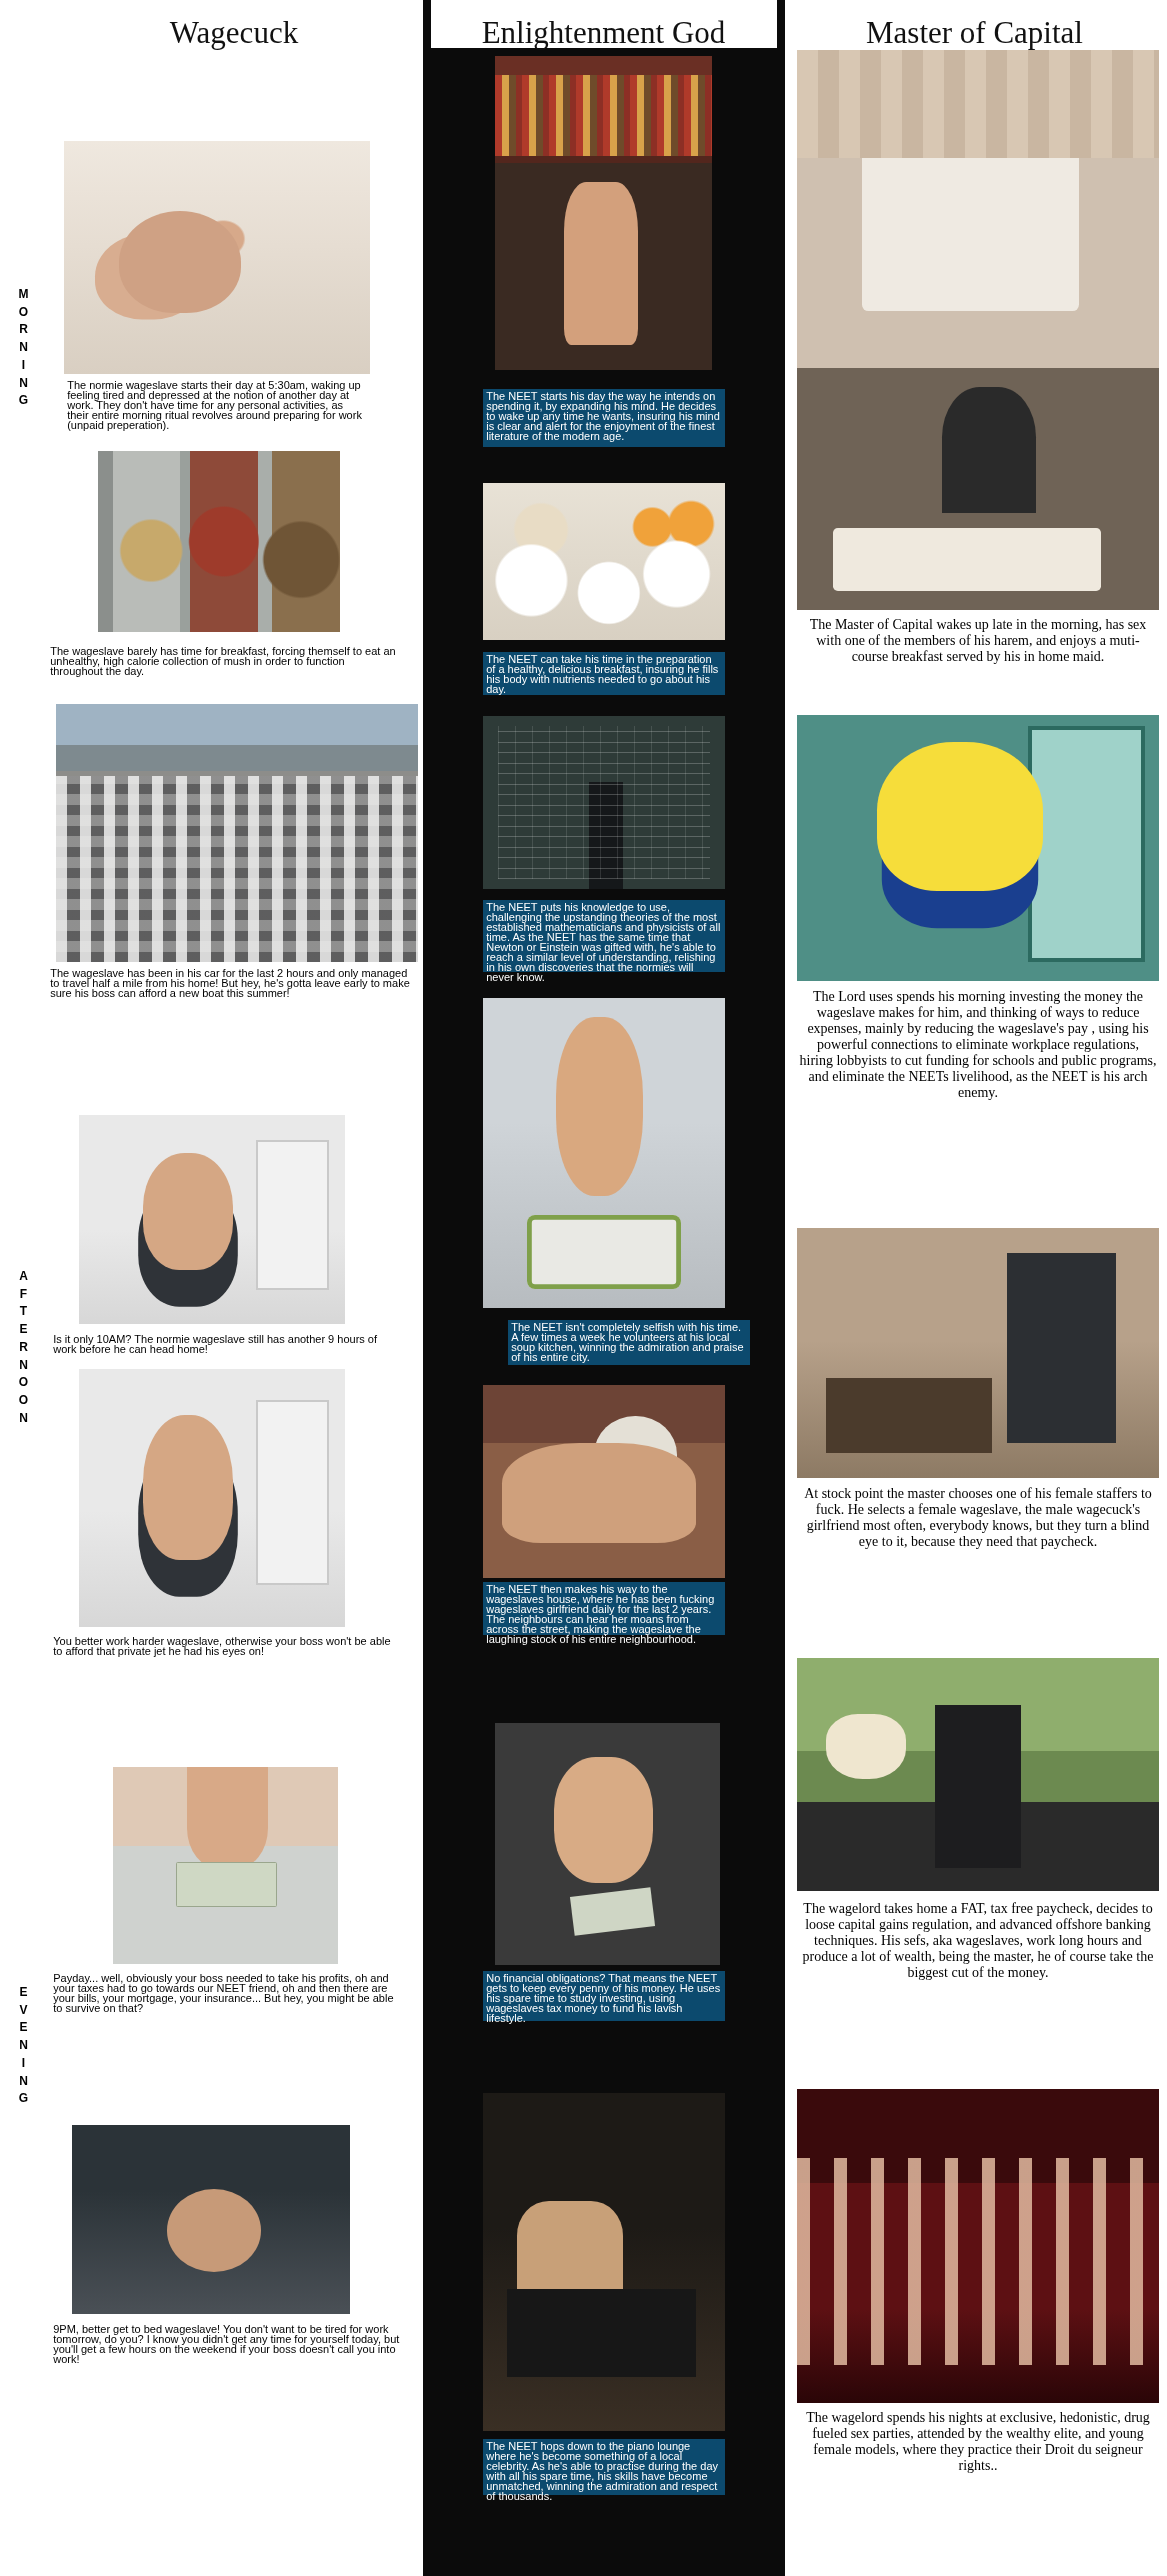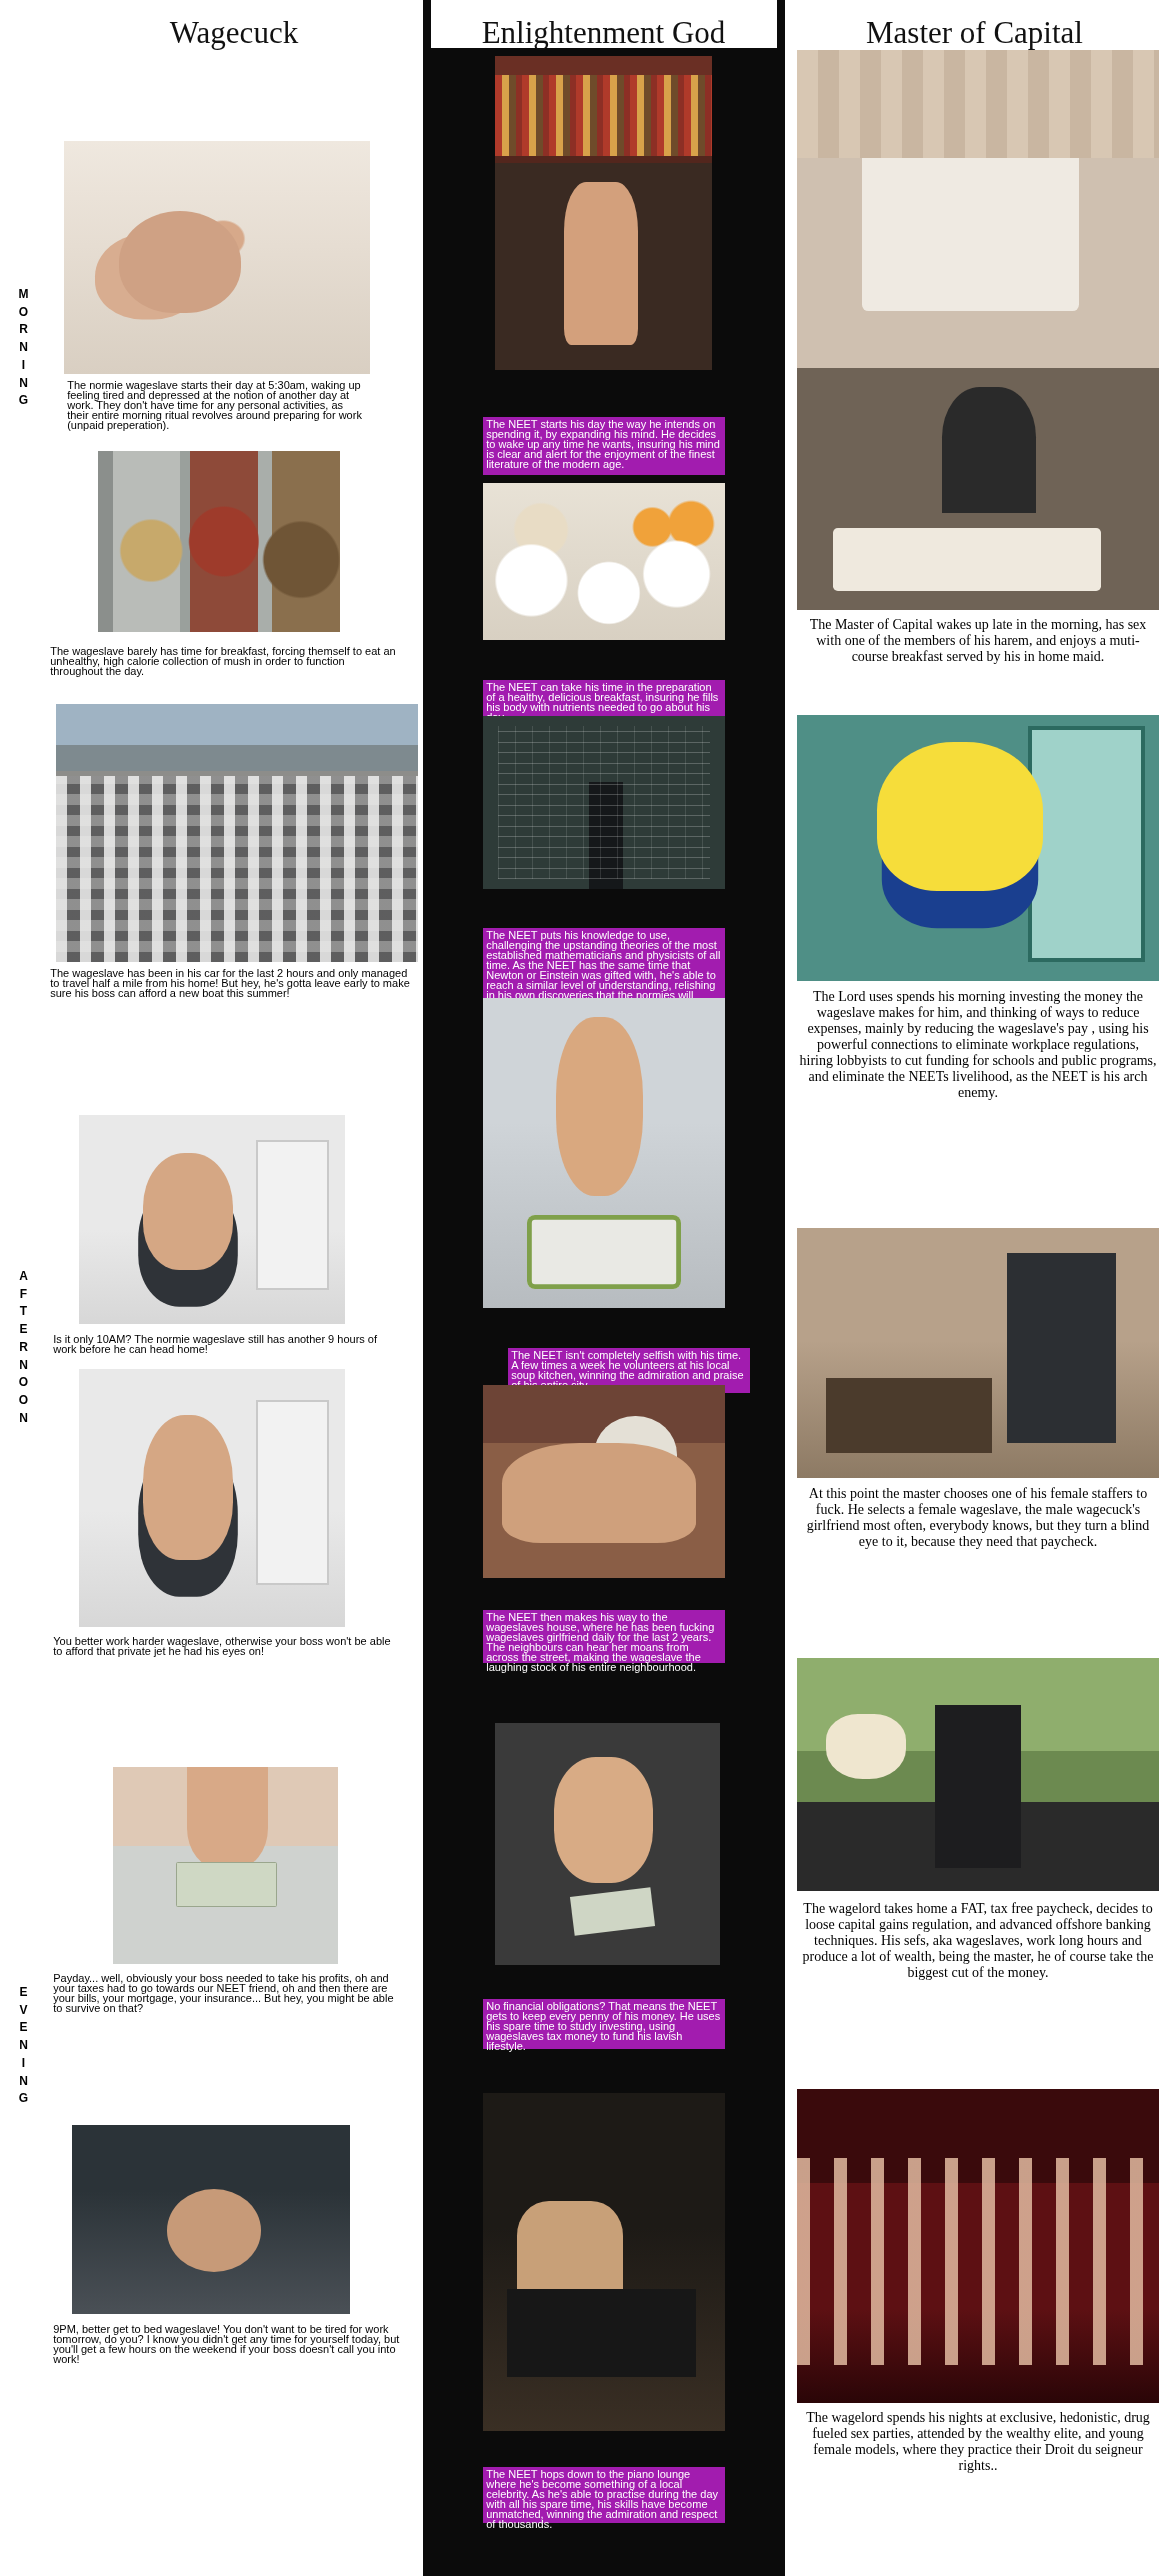--- a/index.html
+++ b/index.html
@@ -18,21 +18,21 @@
   
   .col-head{position:absolute;top:14.5px;text-align:center;font-family:"Liberation Serif",serif;font-size:31px;color:#111;}
   .ch1{left:48px;width:372px;}
   .ch2{left:432px;width:343px;}
   .ch3{left:787px;width:375px;}
 
   
   .photo{position:absolute;overflow:hidden;background:#222;}
   .cap{position:absolute;background:#fff;color:#000;font-size:11px;line-height:10px;padding:2.4px 3.2px 2.4px 3.2px;box-sizing:border-box;}
   .cap.serif{font-family:"Liberation Serif",serif;font-size:14px;line-height:16px;text-align:center;padding:4.8px 6.4px;}
-  .cap.dark{background:#a21caf;color:#ffffff;margin-top:28px;}
+  .cap.dark{background:#0c4a6e;color:#ffffff;}
 
   
   .c2bg{position:absolute;left:431px;top:48px;width:346px;height:2528px;background:#0b0b0b;}
 
   
   .art-bed1{background:
      radial-gradient(ellipse at 52% 42%,#d7a98a 0 9%,rgba(215,169,138,0) 10%),
      linear-gradient(180deg,#efe8df 0%,#e6ddd2 45%,#d9cfc2 100%);}
   .art-bed1:after{content:"";position:absolute;left:18%;top:30%;width:40%;height:44%;border-radius:50% 50% 45% 45%;background:#cfa184;box-shadow:-32px 14.5px 0 -8px #d8ad90;}
 
@@ -231,20 +231,20 @@
 <div class="cap dark" style="left:483px;top:2439px;width:242px;height:56px;">The NEET hops down to the piano lounge where he's become something of a local celebrity. As he's able to practise during the day with all his spare time, his skills have become unmatched, winning the admiration and respect of thousands.</div>
 
 <div class="photo art-lux" style="left:797px;top:50px;width:362px;height:318px;"></div>
 <div class="photo art-maid" style="left:797px;top:368px;width:362px;height:242px;"></div>
 <div class="cap serif" style="left:793px;top:612px;width:370px;height:72px;">The Master of Capital wakes up late in the morning, has sex with one of the members of his harem, and enjoys a muti-course breakfast served by his in home maid.</div>
 
 <div class="photo art-burns" style="left:797px;top:715px;width:362px;height:266px;"></div>
 <div class="cap serif" style="left:793px;top:984px;width:370px;height:145px;">The Lord uses spends his morning investing the money the wageslave makes for him, and thinking of ways to reduce expenses, mainly by reducing the wageslave's pay , using his powerful connections to eliminate workplace regulations, hiring lobbyists to cut funding for schools and public programs, and eliminate the NEETs livelihood, as the NEET is his arch enemy.</div>
 
 <div class="photo art-desk" style="left:797px;top:1228px;width:362px;height:250px;"></div>
-<div class="cap serif" style="left:793px;top:1481px;width:370px;height:85px;">At this point the master chooses one of his female staffers to fuck.  He selects a female wageslave, the male wagecuck's girlfriend most often, everybody knows, but they turn a blind eye to it, because they need that paycheck.</div>
+<div class="cap serif" style="left:793px;top:1481px;width:370px;height:85px;">At stock point the master chooses one of his female staffers to fuck.  He selects a female wageslave, the male wagecuck's girlfriend most often, everybody knows, but they turn a blind eye to it, because they need that paycheck.</div>
 
 <div class="photo art-bags" style="left:797px;top:1658px;width:362px;height:233px;"></div>
 <div class="cap serif" style="left:793px;top:1896px;width:370px;height:105px;">The wagelord takes home a FAT, tax free paycheck, decides to loose capital gains regulation, and advanced offshore banking techniques. His sefs, aka wageslaves, work long hours and produce a lot of wealth, being the master, he of course take the biggest cut of the money.</div>
 
 <div class="photo art-party" style="left:797px;top:2089px;width:362px;height:314px;"></div>
 <div class="cap serif" style="left:793px;top:2405px;width:370px;height:89px;">The wagelord spends his nights at exclusive, hedonistic, drug fueled sex parties, attended by the wealthy elite, and young female models, where they practice their Droit du seigneur rights..</div>
 
 
 </body></html>

